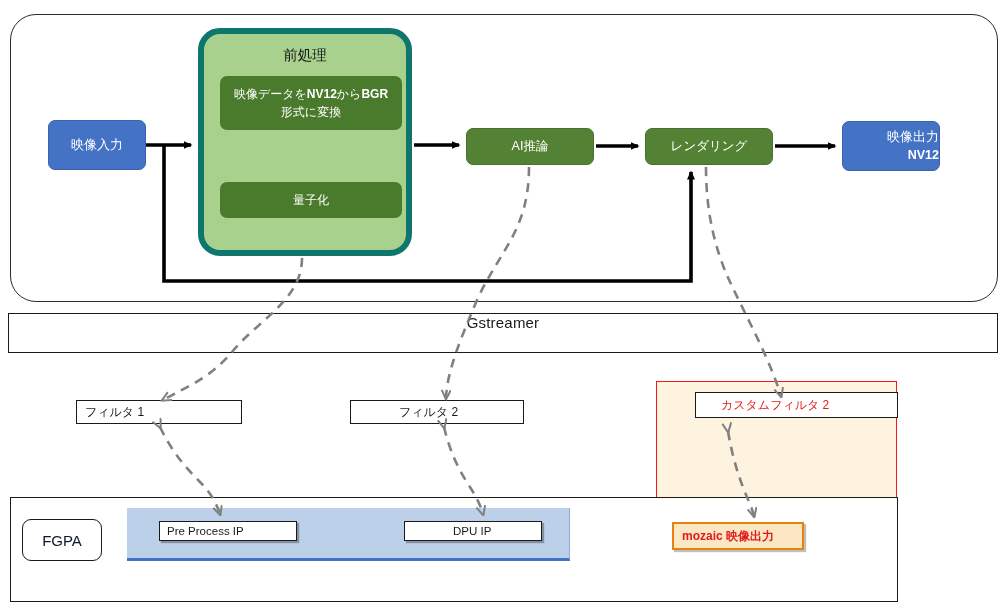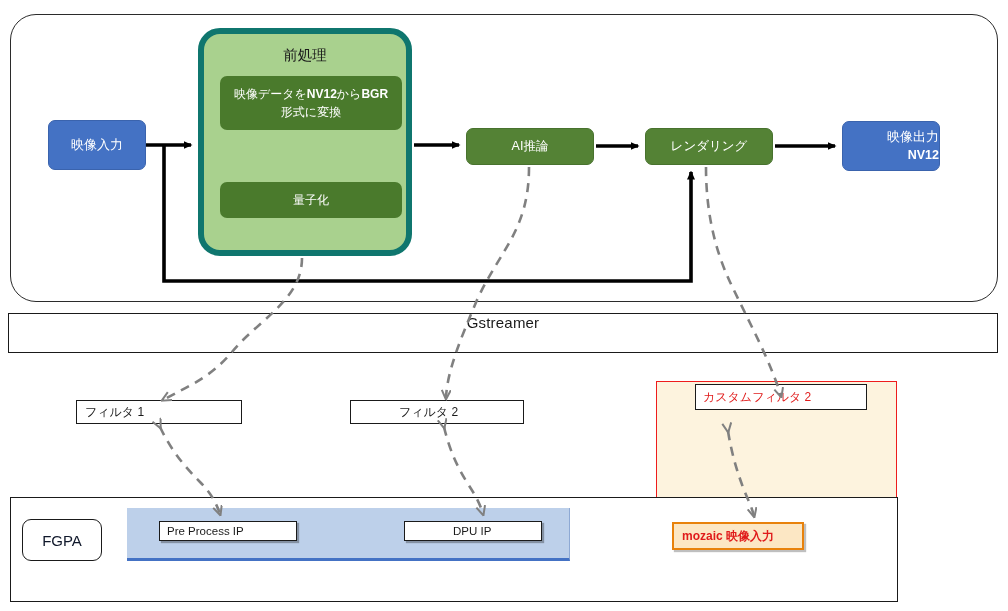--- a/index.html
+++ b/index.html
@@ -76,23 +76,23 @@
   #node-video-out{left:842px;top:121px;width:98px;height:50px;align-items:flex-end;}
 
   
   .filterbox{
     border:1.3px solid #1a1a1a;background:#ffffff;
     display:flex;align-items:center;font-size:12px;color:#1a1a1a;padding-left:8px;
   }
   #filter-1{left:76px;top:400px;width:166px;height:24px;}
   #filter-2{left:350px;top:400px;width:174px;height:24px;padding-left:48px;}
   #custom-filter-2{
-    left:695px;top:384px;width:172px;height:26px;
+    left:695px;top:392px;width:203px;height:26px;
     border:1.3px solid #1a1a1a;background:#ffffff;color:#E01B1B;
-    display:flex;align-items:center;font-size:12px;padding-left:7px;
+    display:flex;align-items:center;font-size:12px;padding-left:25px;
   }
 
   
   .ipbox{
     border:1.2px solid #1a1a1a;background:#ffffff;color:#1a1a1a;
     display:flex;align-items:center;font-size:11.5px;padding-left:7px;
     box-shadow:2px 2px 1px rgba(0,0,0,.30);
   }
   #ip-preprocess{left:159px;top:521px;width:138px;height:20px;}
   #ip-dpu{left:404px;top:521px;width:138px;height:20px;padding-left:48px;}
@@ -175,21 +175,21 @@
   </div>
   <div class="abs ipbox" id="ip-dpu">
     <span>DPU IP</span>
   </div>
 
   <div class="abs" id="custom-filter-2">
     <span>カスタムフィルタ 2</span>
   </div>
 
   <div class="abs" id="mozaic-engine">
-    <span>mozaic 映像入力</span>
+    <span>mozaic 映像出力</span>
   </div>
 
   <svg class="ovl" viewBox="0 0 1008 611">
     <defs>
       <marker id="ah-solid" markerWidth="9" markerHeight="9" refX="7.5" refY="4" orient="auto" markerUnits="userSpaceOnUse">
         <path d="M0,0 L9,4 L0,8 z" fill="#000000"></path>
       </marker>
       <marker id="ah-dash" markerWidth="11" markerHeight="11" refX="8.5" refY="5" orient="auto" markerUnits="userSpaceOnUse">
         <path d="M0.5,0.5 L10,5 L0.5,9.5" fill="none" stroke="#808080" stroke-width="2"></path>
       </marker>

